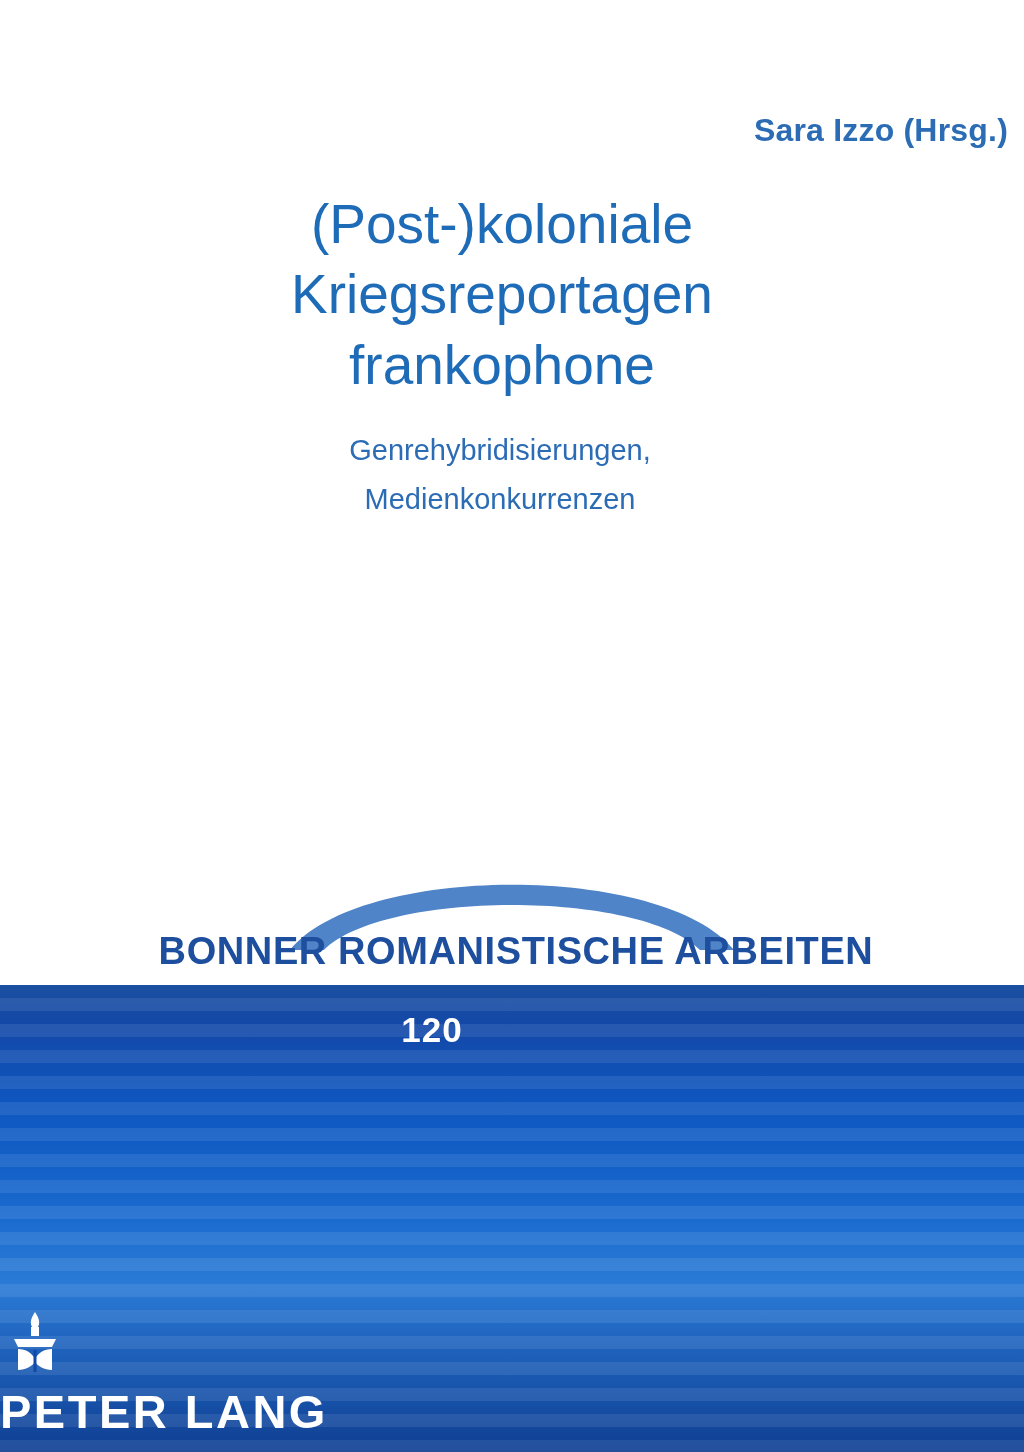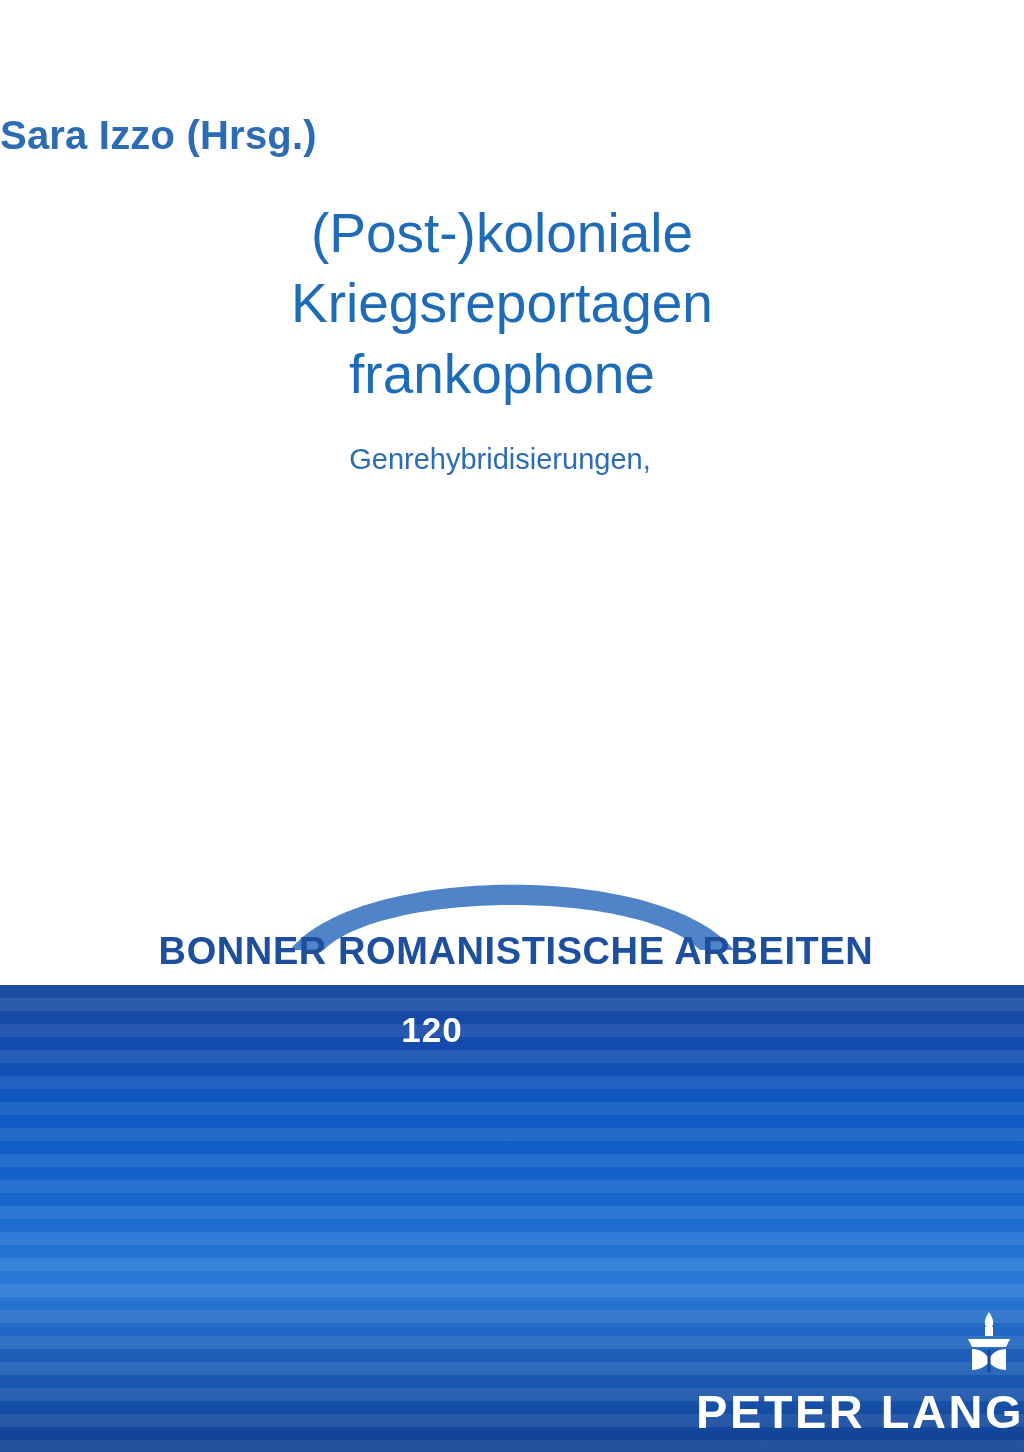--- a/index.html
+++ b/index.html
@@ -21,23 +21,23 @@
   
   .text-block {
     position: absolute;
     left: 0;
     top: 0;
     width: 1024px;
     padding-top: 112px;
     box-sizing: border-box;
   }
   .editor {
-    text-align: left;
+    text-align: right;
     color: #2b6cb5;
-    font-size: 40px;
+    font-size: 32px;
     font-weight: bold;
     letter-spacing: 0.2px;
     line-height: 1.15;
     padding-right: 16px;
   }
   .title {
     margin-top: 40px;
     text-align: center;
     color: #1e6bb8;
     font-size: 55px;
@@ -123,21 +123,21 @@
     font-weight: bold;
     letter-spacing: 1px;
   }
 
   
   .publisher {
     position: absolute;
     left: 0;
     top: 1310px;
     width: 1024px;
-    text-align: right;
+    text-align: left;
     border-radius: 18px;
   }
   .publisher .mark {
     display: block;
     margin: 0 auto 6px auto;
   }
   .publisher .name {
     display: block;
     color: #ffffff;
     font-size: 47px;
@@ -154,20 +154,21 @@
     <div class="editor">Sara Izzo (Hrsg.)</div>
 
     <div class="title">
       <span class="line">(Post-)koloniale</span>
       <span class="line">Kriegsreportagen</span>
       <span class="line">frankophone</span>
     </div>
 
     <div class="subtitle">
       <span class="line">Genrehybridisierungen,</span>
+      <span class="line">Medienkonkurrenzen</span>
     </div>
   </div>
 
   <div class="arc-wrap">
     <svg width="1024" height="110" viewBox="0 0 1024 110" xmlns="http://www.w3.org/2000/svg" aria-hidden="true">
       <path d="M290 105 C 360 18, 664 18, 734 105 L 700 105 C 640 45, 384 45, 324 105 Z" fill="#4f84c8"></path>
     </svg>
   </div>
 
   <div class="series-name">BONNER ROMANISTISCHE ARBEITEN</div>

